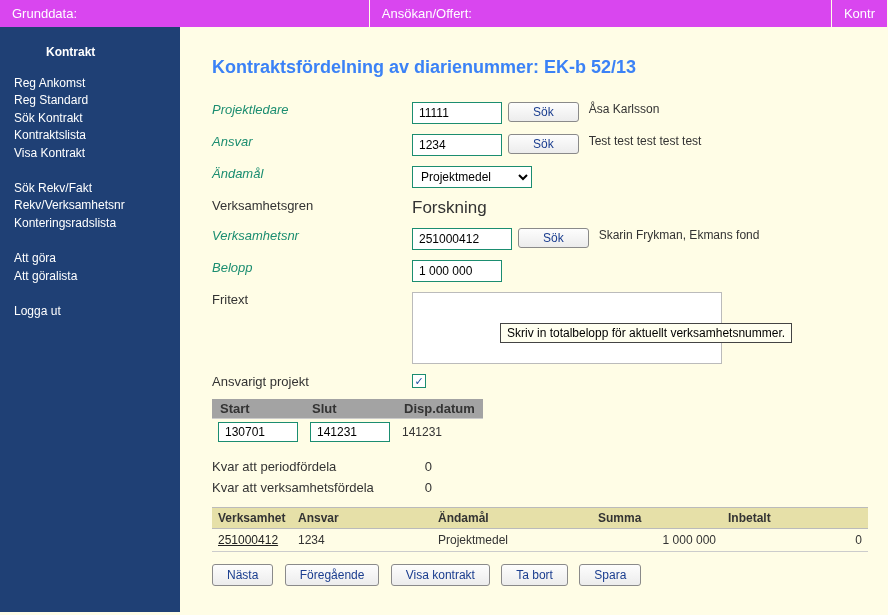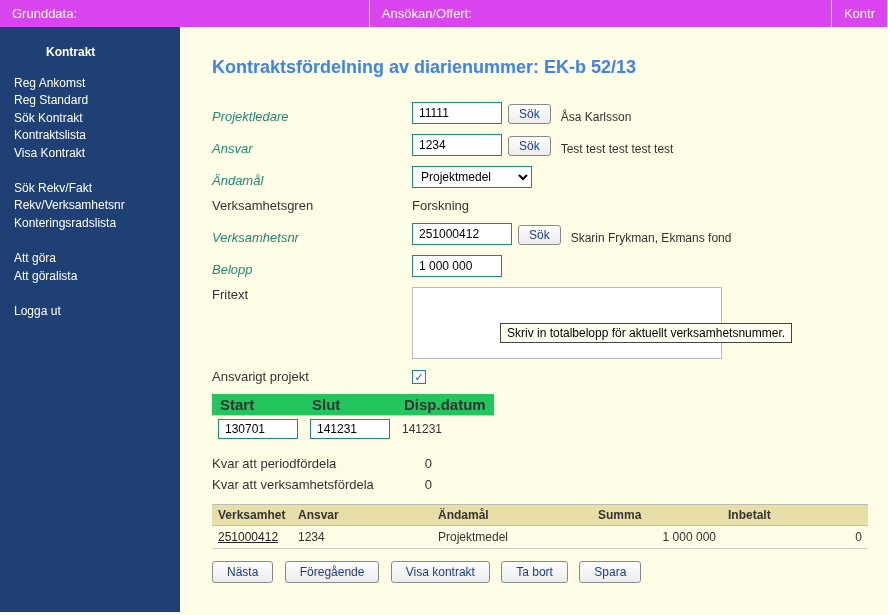--- a/index.html
+++ b/index.html
@@ -9,35 +9,35 @@
   .tn0 { width: 380px; }
   .tn1 { width: 475px; }
   .tn2 { flex: 0 0 auto; text-align: center; }
   .main { display: flex; }
   .sidebar { width: 180px; background: #1f4075; color: #fff; padding: 18px 14px 30px 14px; min-height: 585px; }
   .sidebar h3 { font-size: 12px; font-weight: bold; margin-bottom: 16px; padding-left: 32px; }
   .side-group { margin-bottom: 18px; }
   .side-item { font-size: 12px; line-height: 1.45; cursor: pointer; }
   .content { flex: 1; padding: 20px 20px 10px 32px; }
   h1.page-title { font-size: 18px; font-weight: bold; color: #3b82f6; margin: 10px 0 24px 0; }
-  .form-row { display: flex; align-items: flex-end; margin-bottom: 10px; }
+  .form-row { display: flex; align-items: flex-start; margin-bottom: 10px; }
   .form-label { width: 200px; font-size: 13px; }
   .form-label.emph { color: #1b8d70; font-style: italic; }
   .text-input { border: 1px solid #1b8d70; background: #fff; padding: 3px 6px; font-size: 12px; width: 90px; margin-right: 6px; }
   .text-input.med { width: 100px; }
   .text-input.wide { width: 90px; }
-  .btn { background: linear-gradient(#fdfdfd,#ececec); border: 1px solid #8a8a8a; border-radius: 3px; padding: 2px 10px; font-size: 12px; color: #1a3d8f; cursor: pointer; font-family: inherit; }
+  .btn { background: linear-gradient(#fdfdfd,#ececec); border: 1px solid #8a8a8a; border-radius: 3px; padding: 2px 24px; font-size: 12px; color: #1a3d8f; cursor: pointer; font-family: inherit; }
   .aux-text { margin-left: 10px; color: #333; }
   .select { border: 1px solid #1b8d70; background: #fff; padding: 2px 4px; font-size: 12px; width: 120px; }
-  .static-val { font-size: 13px; }
+  .static-val { font-size: 17px; }
   .textarea { width: 310px; height: 72px; border: 1px solid #bbb; background: #fff; padding: 3px; font-family: inherit; font-size: 12px; resize: none; }
   .tooltip { position: absolute; background: #fffff0; border: 1px solid #444; padding: 2px 6px; font-size: 12px; color: #000; left: 500px; top: 323px; z-index: 5; }
   .checkbox { width: 14px; height: 14px; border: 1px solid #1b8d70; background: #fff; display: inline-block; text-align: center; line-height: 12px; color: #1b4e9f; font-size: 11px; }
   .date-table { margin-top: 4px; border-collapse: collapse; }
-  .date-table th { background: #22c55e; text-align: left; font-weight: bold; font-size: 15px; padding: 2px 8px; border-bottom: 1px solid #ccc; }
+  .date-table th { background: #a3a3a3; text-align: left; font-weight: bold; font-size: 13px; padding: 2px 8px; border-bottom: 1px solid #ccc; }
   .date-table td { padding: 3px 6px; }
   .date-input { border: 1px solid #1b8d70; background: #fff; padding: 2px 6px; font-size: 12px; width: 80px; }
   .date-static { padding: 2px 6px; }
   .kvar-row { margin-top: 14px; font-size: 13px; }
   .kvar-row span.val { display: inline-block; margin-left: 14px; }
   .dist-table { width: 100%; border-collapse: collapse; margin-top: 12px; }
   .dist-table th { background: #e6e0a8; text-align: left; font-weight: bold; font-size: 12px; padding: 3px 6px; border-top: 1px solid #bbb; border-bottom: 1px solid #bbb; }
   .dist-table td { padding: 4px 6px; border-bottom: 1px solid #ccc; font-size: 12px; }
   .dist-table td.link { text-decoration: underline; color: #222; cursor: pointer; }
   .dist-table td.right { text-align: right; }

